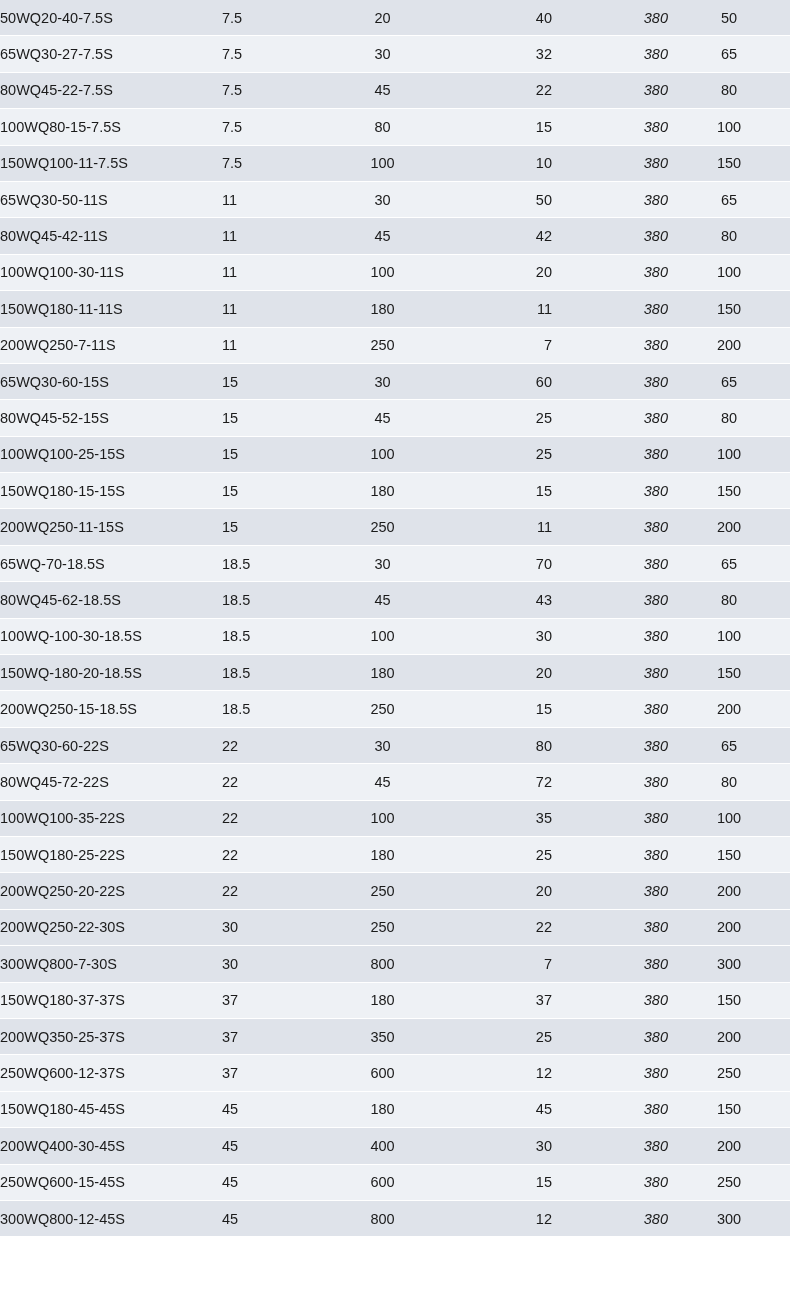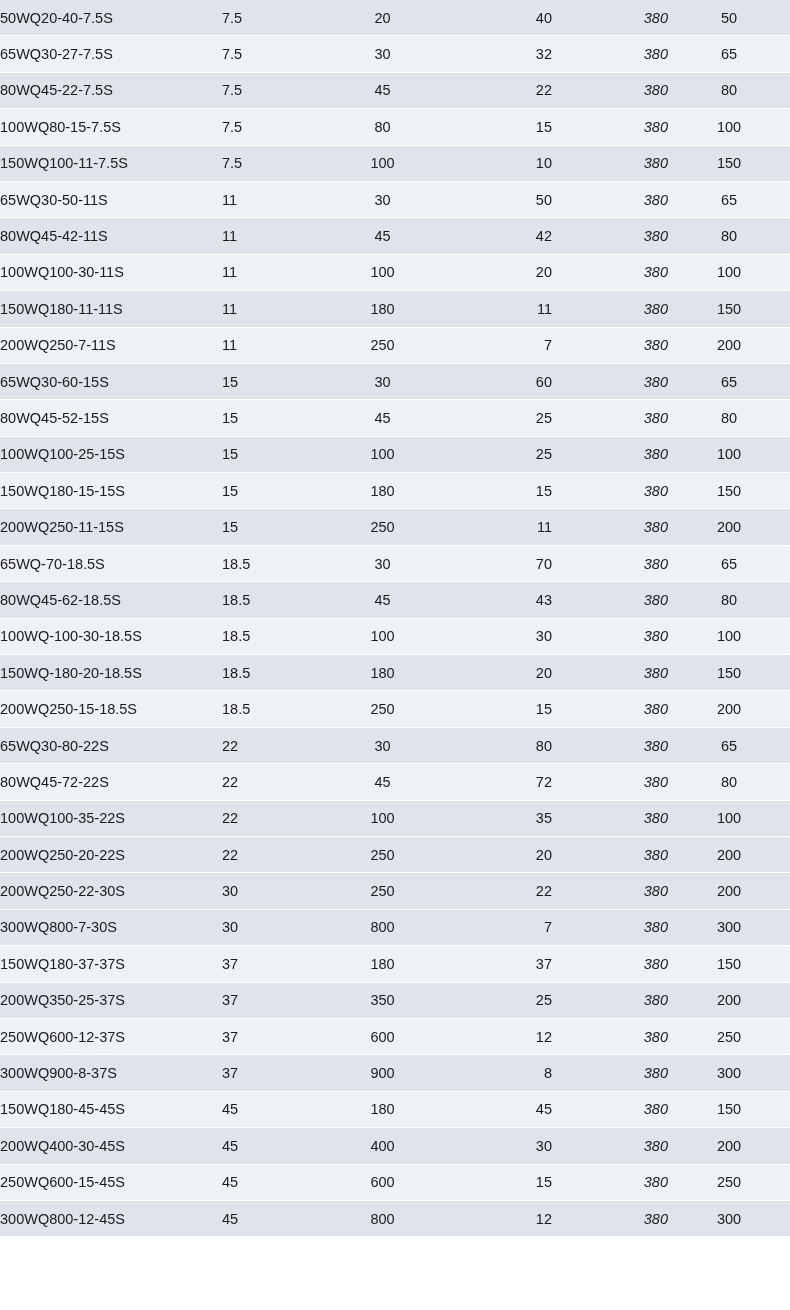--- a/index.html
+++ b/index.html
@@ -202,21 +202,21 @@
       </tr>
       <tr class="row-even">
         <td class="c-model">200WQ250-15-18.5S</td>
         <td class="c-power">18.5</td>
         <td class="c-flow">250</td>
         <td class="c-head">15</td>
         <td class="c-volt">380</td>
         <td class="c-outlet">200</td>
       </tr>
       <tr class="row-odd">
-        <td class="c-model">65WQ30-80-22S</td>
+        <td class="c-model">65WQ30-60-22S</td>
         <td class="c-power">22</td>
         <td class="c-flow">30</td>
         <td class="c-head">80</td>
         <td class="c-volt">380</td>
         <td class="c-outlet">65</td>
       </tr>
       <tr class="row-even">
         <td class="c-model">80WQ45-72-22S</td>
         <td class="c-power">22</td>
         <td class="c-flow">45</td>
@@ -224,20 +224,28 @@
         <td class="c-volt">380</td>
         <td class="c-outlet">80</td>
       </tr>
       <tr class="row-odd">
         <td class="c-model">100WQ100-35-22S</td>
         <td class="c-power">22</td>
         <td class="c-flow">100</td>
         <td class="c-head">35</td>
         <td class="c-volt">380</td>
         <td class="c-outlet">100</td>
+      </tr>
+      <tr class="row-even">
+        <td class="c-model">150WQ180-25-22S</td>
+        <td class="c-power">22</td>
+        <td class="c-flow">180</td>
+        <td class="c-head">25</td>
+        <td class="c-volt">380</td>
+        <td class="c-outlet">150</td>
       </tr>
       <tr class="row-odd">
         <td class="c-model">200WQ250-20-22S</td>
         <td class="c-power">22</td>
         <td class="c-flow">250</td>
         <td class="c-head">20</td>
         <td class="c-volt">380</td>
         <td class="c-outlet">200</td>
       </tr>
       <tr class="row-odd">
@@ -273,28 +281,20 @@
         <td class="c-outlet">200</td>
       </tr>
       <tr class="row-even">
         <td class="c-model">250WQ600-12-37S</td>
         <td class="c-power">37</td>
         <td class="c-flow">600</td>
         <td class="c-head">12</td>
         <td class="c-volt">380</td>
         <td class="c-outlet">250</td>
       </tr>
-      <tr class="row-odd">
-        <td class="c-model">300WQ900-8-37S</td>
-        <td class="c-power">37</td>
-        <td class="c-flow">900</td>
-        <td class="c-head">8</td>
-        <td class="c-volt">380</td>
-        <td class="c-outlet">300</td>
-      </tr>
       <tr class="row-even">
         <td class="c-model">150WQ180-45-45S</td>
         <td class="c-power">45</td>
         <td class="c-flow">180</td>
         <td class="c-head">45</td>
         <td class="c-volt">380</td>
         <td class="c-outlet">150</td>
       </tr>
       <tr class="row-odd">
         <td class="c-model">200WQ400-30-45S</td>

